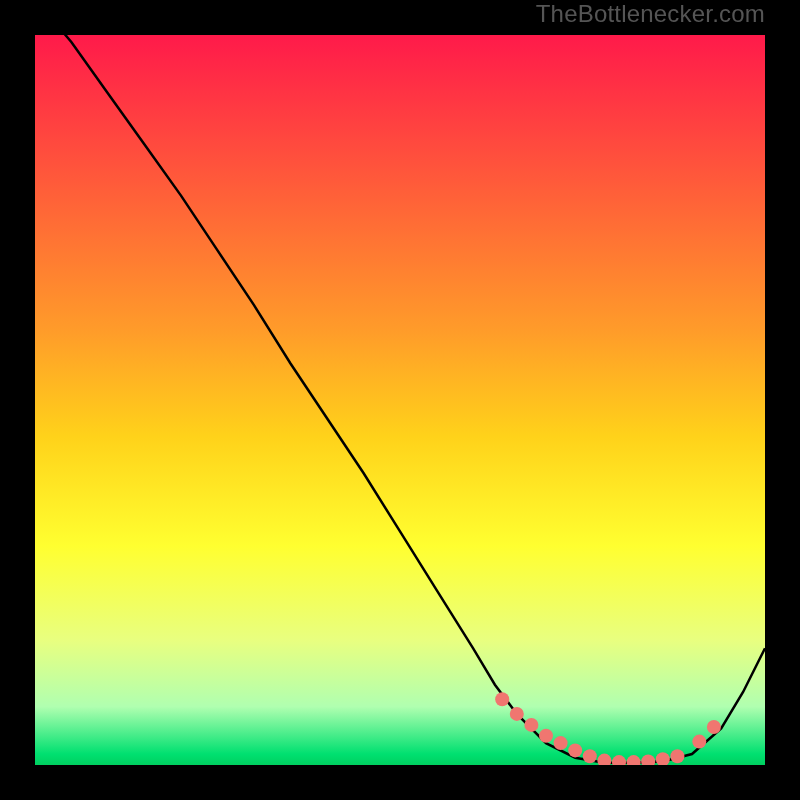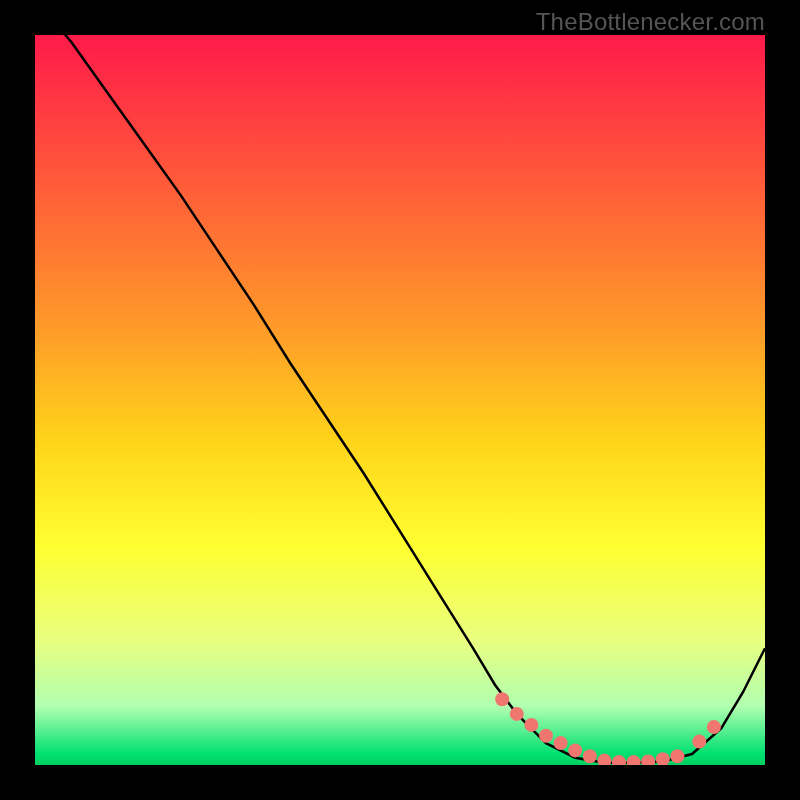--- a/index.html
+++ b/index.html
@@ -22,21 +22,21 @@
   .plot {
     position: absolute;
     top: 35px;
     left: 35px;
     width: 730px;
     height: 730px;
     overflow: hidden;
   }
   .credit {
     position: absolute;
-    top: 8px;
+    top: 0;
     right: 35px;
     font-size: 24px;
     font-weight: 500;
     color: #555;
     letter-spacing: 0.2px;
   }
   svg { display: block; }
 </style>
 </head>
 <body>

